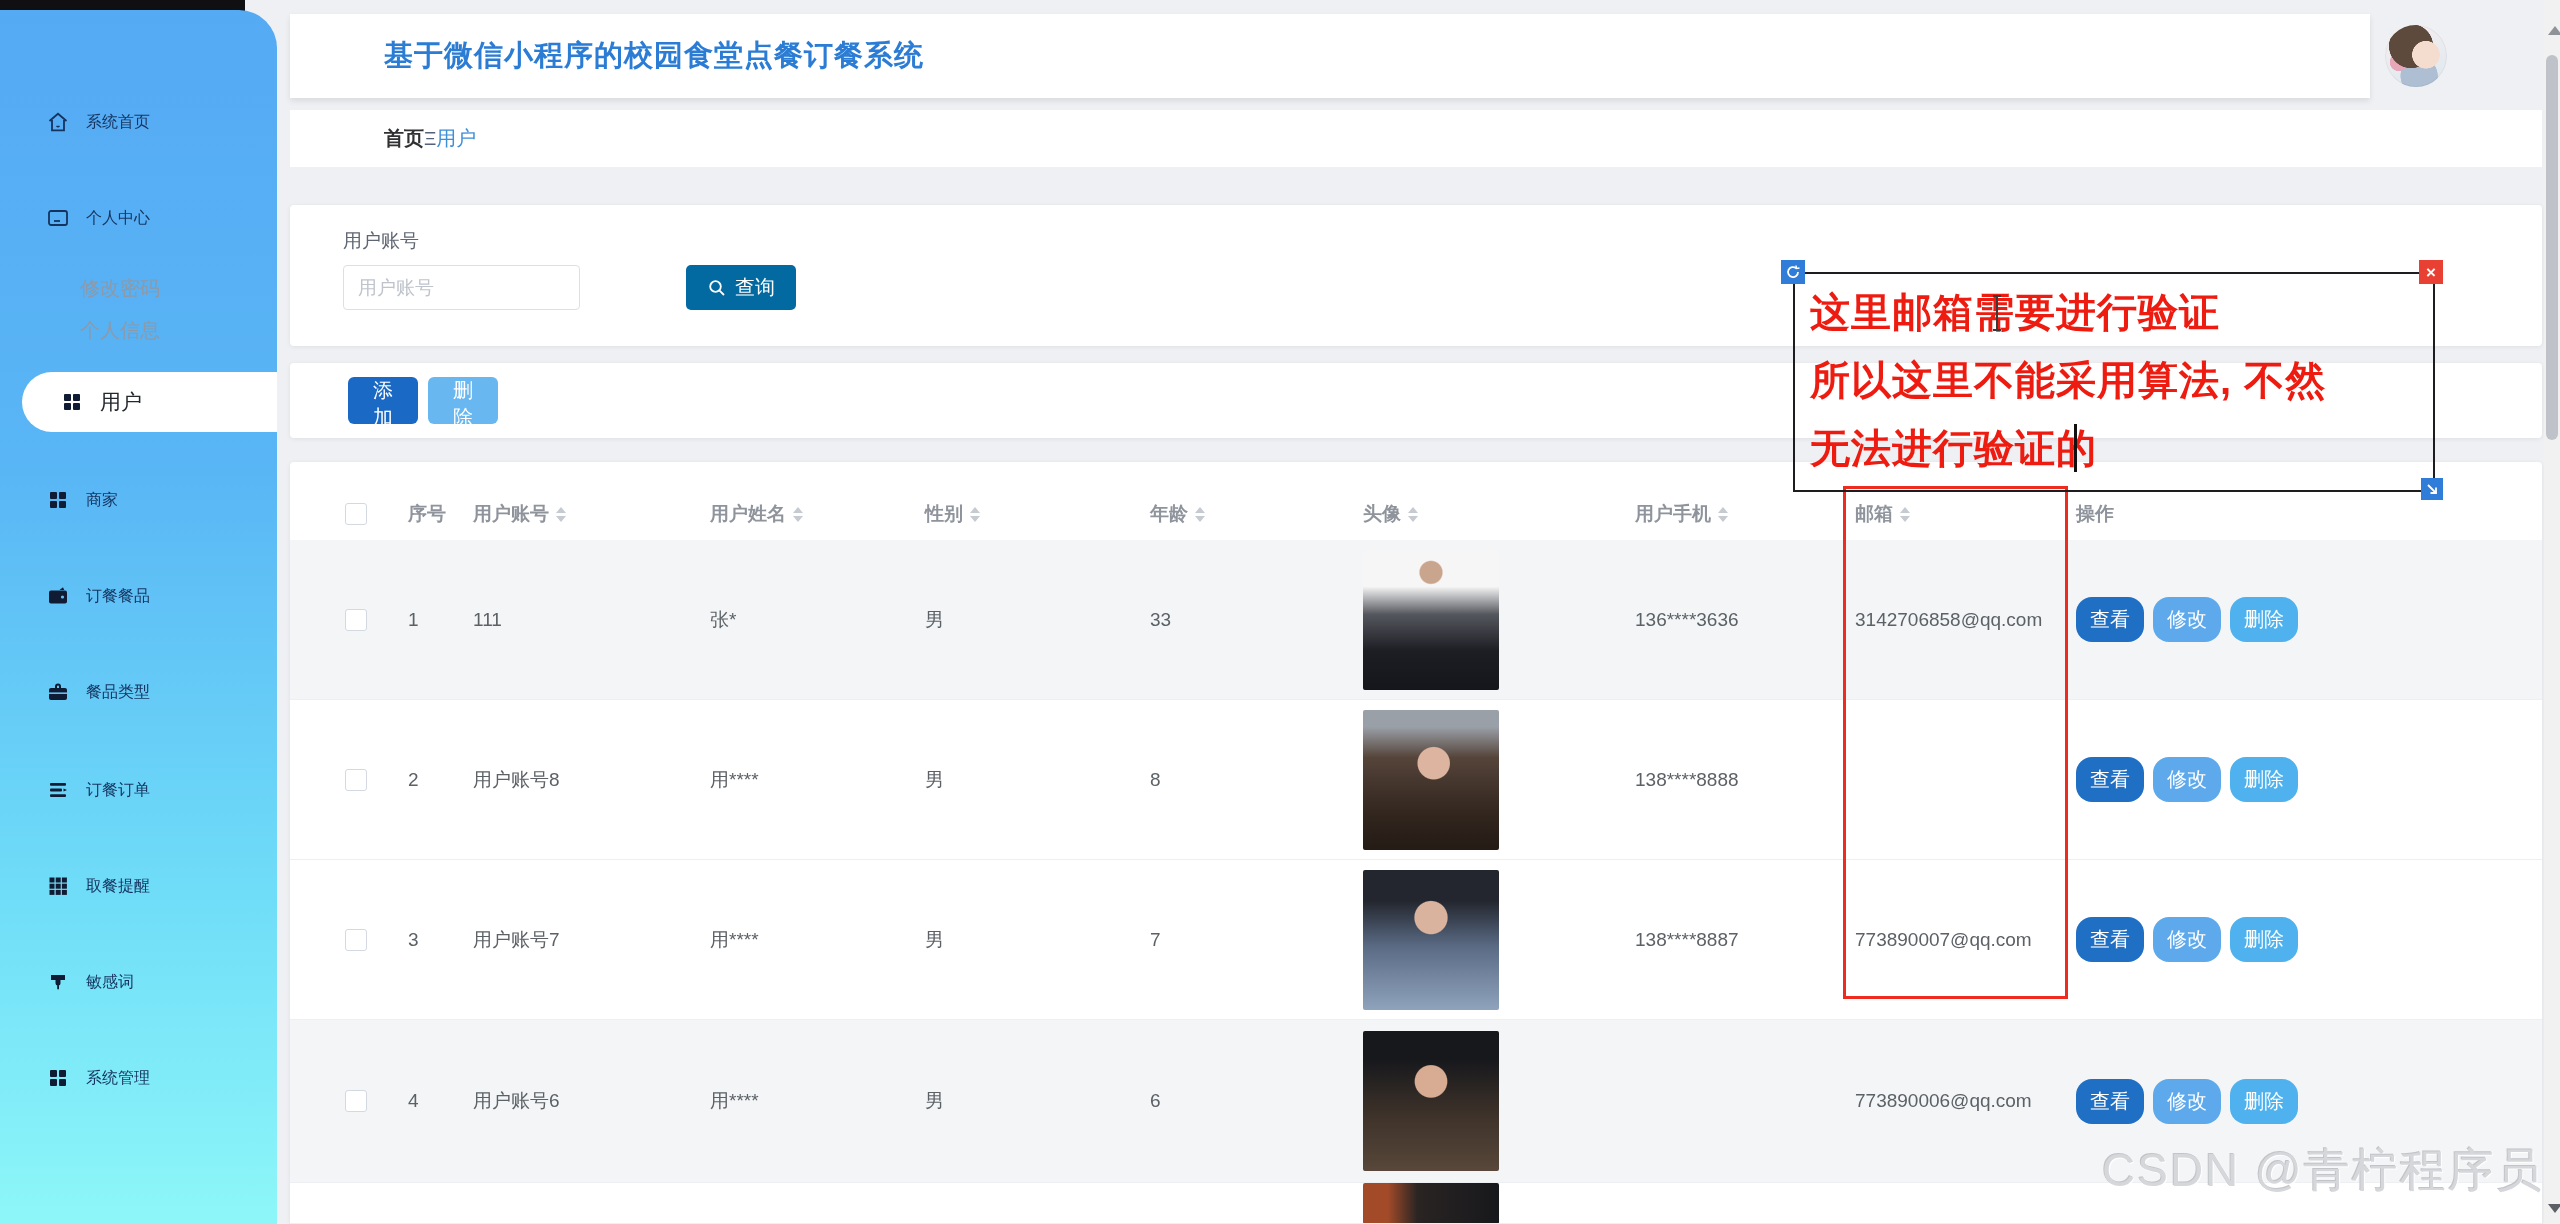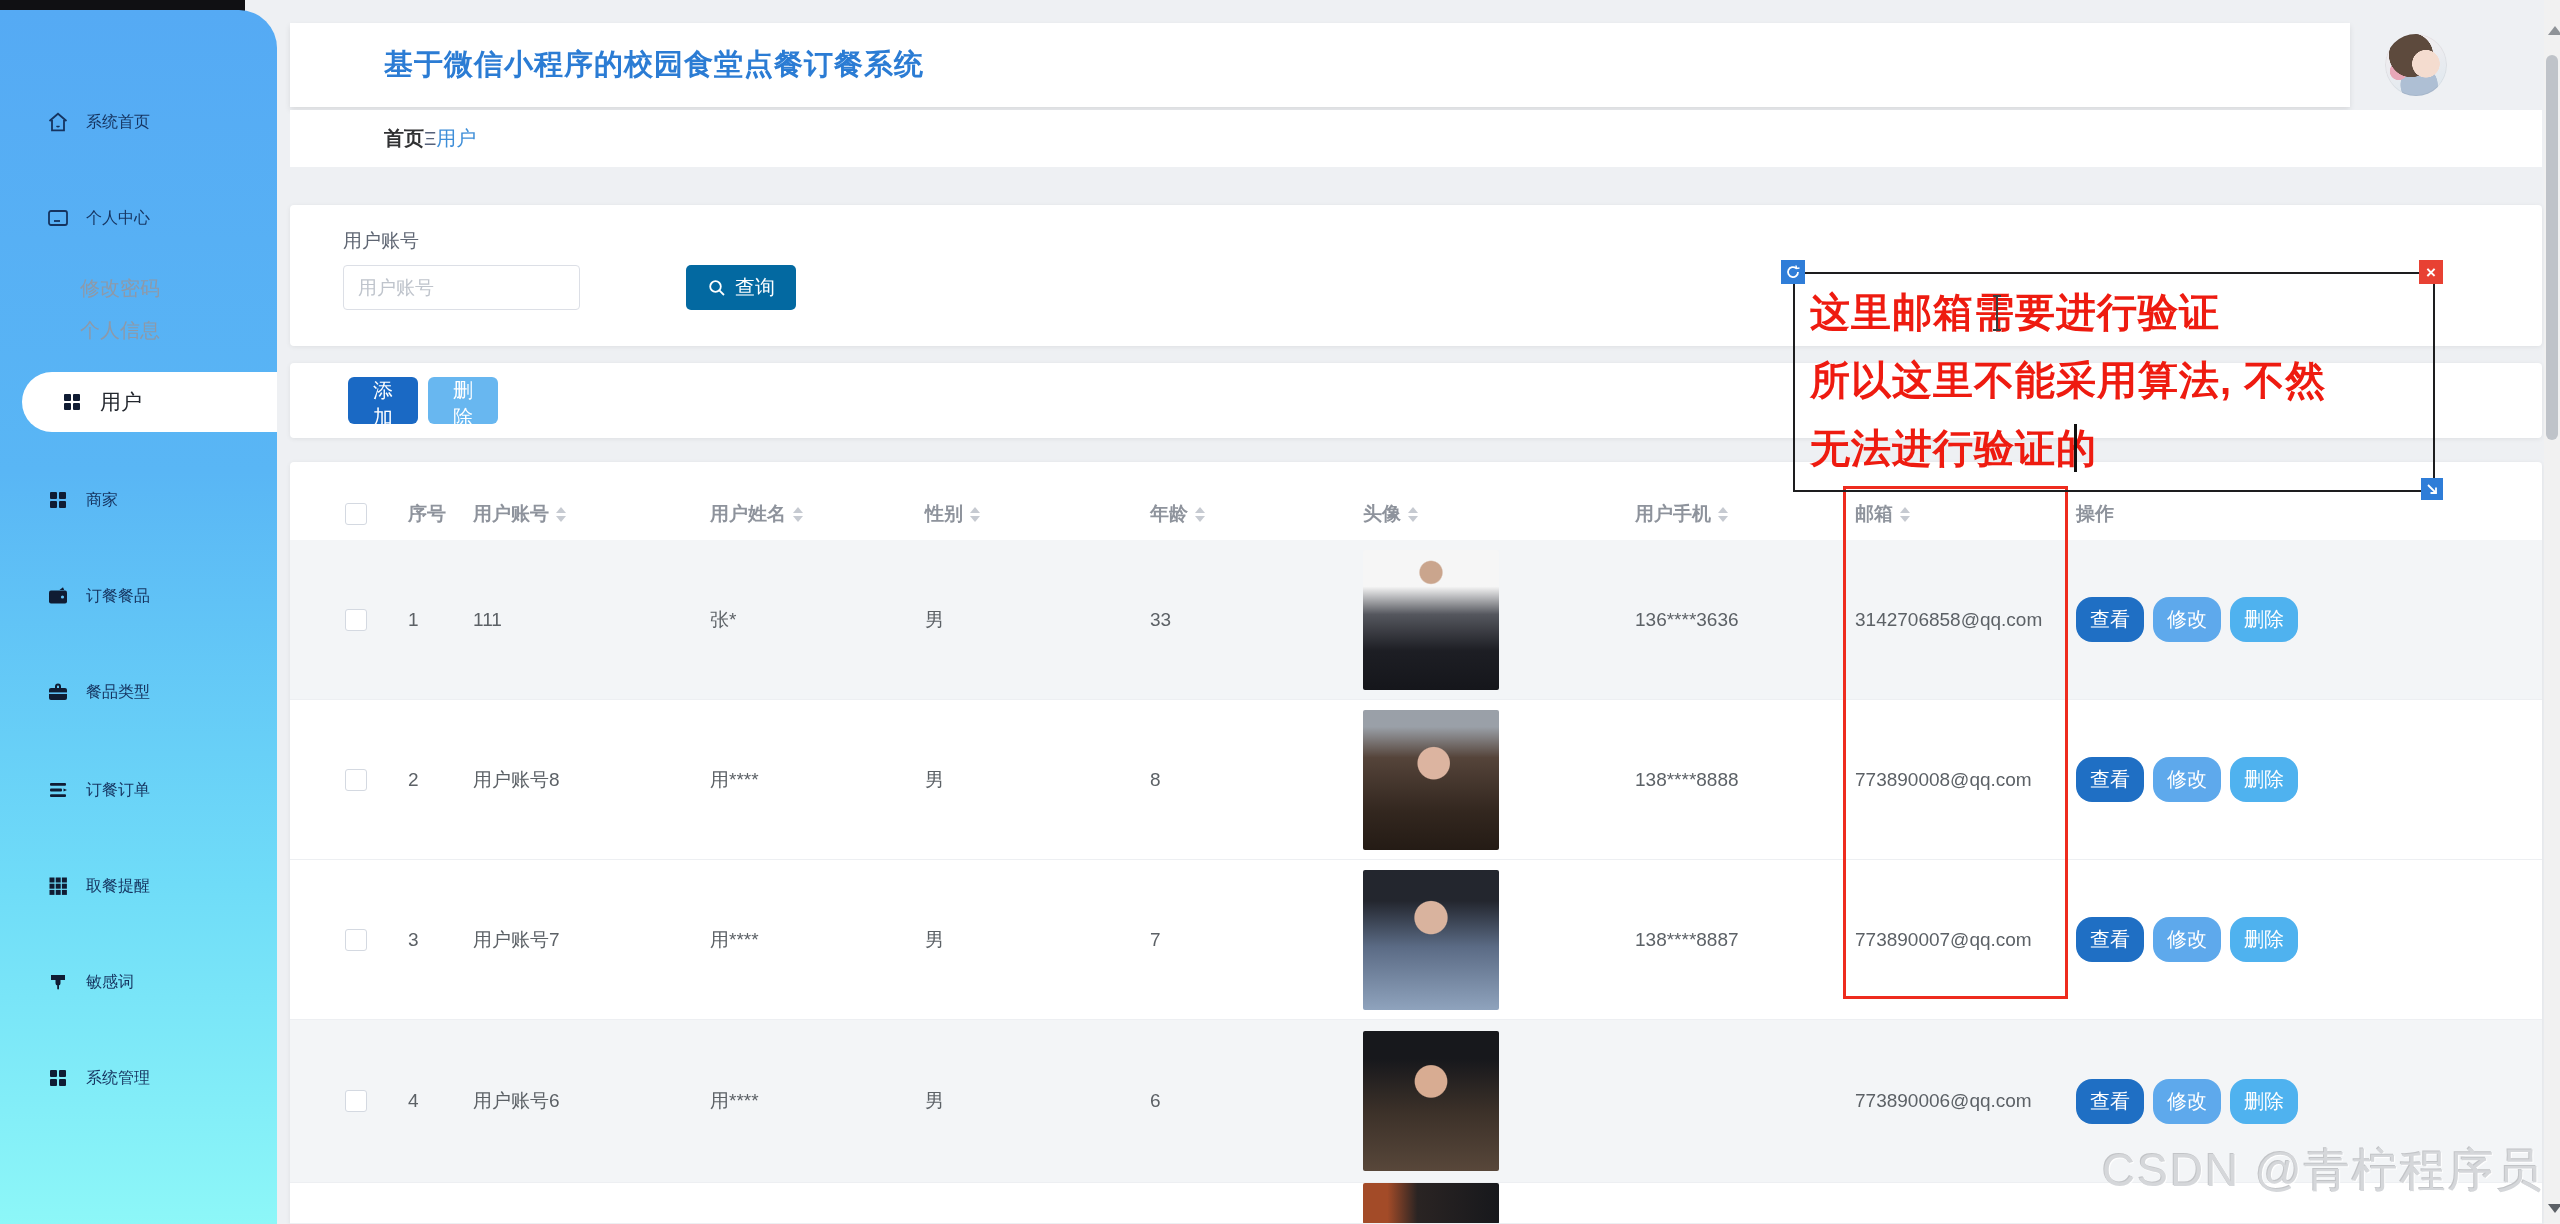--- a/index.html
+++ b/index.html
@@ -33,21 +33,21 @@
   }
   .side-active{
     position:absolute;left:22px;right:0;height:60px;
     background:#fff;border-radius:30px 0 0 30px;
     display:flex;align-items:center;gap:16px;padding-left:38px;box-sizing:border-box;
     font-size:21px;color:#23272e;font-weight:500;cursor:pointer;
   }
   .sicon{width:24px;height:24px;flex:0 0 24px;}
 
   
-  .header{left:290px;top:23px;width:2060px;height:84px;border-radius:0;box-shadow:0 3px 6px rgba(0,0,0,.09);}
+  .header{left:290px;top:14px;width:2060px;height:84px;border-radius:0;box-shadow:0 3px 6px rgba(0,0,0,.09);padding-left:20px;}
   .page-title{position:absolute;left:94px;top:50%;transform:translateY(-50%);
     font-size:29px;font-weight:bold;color:#2b7cd4;letter-spacing:1px;}
   .hdr-avatar{position:absolute;left:2095px;top:11px;width:62px;height:62px;border-radius:50%;
     background:
       radial-gradient(circle at 66% 48%,#f4dccf 0 26%,transparent 27%),
       radial-gradient(circle at 42% 34%,#5d4a3d 0 40%,transparent 41%),
       radial-gradient(circle at 22% 60%,#e8a7b8 0 14%,transparent 15%),
       radial-gradient(circle at 55% 82%,#aebfd4 0 30%,transparent 31%),
       linear-gradient(160deg,#f7eff0,#dde8ef);
     box-shadow:0 0 0 1px rgba(0,0,0,.05) inset;}
@@ -370,21 +370,20 @@
       </span>
     <span class="cell c-idx">2</span>
     <span class="cell c-acc">用户账号8</span>
     <span class="cell c-name">用****</span>
     <span class="cell c-gen">男</span>
     <span class="cell c-age">8</span>
     <span class="cell c-ava">
         <span class="photo p2"></span>
       </span>
     <span class="cell c-pho">138****8888</span>
-    <span class="cell c-mail">773890008@qq.com</span>
     <span class="cell c-act">
       <button class="abtn a-view">查看</button>
       <button class="abtn a-edit">修改</button>
       <button class="abtn a-del">删除</button>
     </span>
   </div>
 
   <div class="trow" style="top:398px;height:160px;background:#ffffff;">
     <span class="cell c-check">
         <span class="cb"></span>

